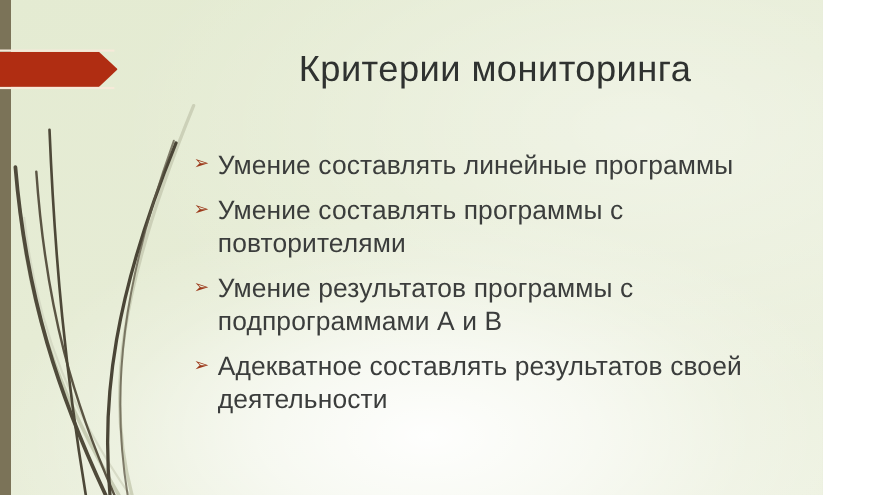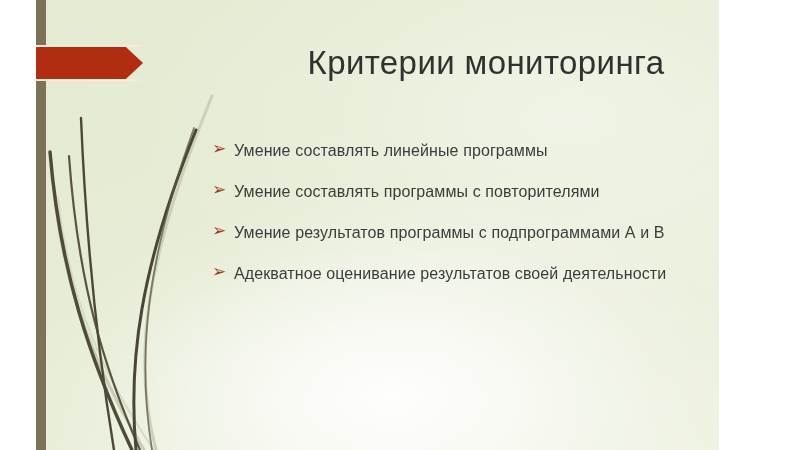--- a/index.html
+++ b/index.html
@@ -7,30 +7,29 @@
     margin: 0;
     padding: 0;
     background: #ffffff;
   }
   body {
     font-family: "Liberation Sans", sans-serif;
   }
 
   .slide {
     position: relative;
-    width: 683px;
+    width: 748px;
     height: 450px;
     overflow: hidden;
     background: #e2e9ce;
     
     background-image:
       radial-gradient(ellipse 62% 55% at 52% 88%, rgba(255,255,255,0.95) 0%, rgba(255,255,255,0.62) 32%, rgba(255,255,255,0.18) 62%, rgba(255,255,255,0.0) 85%),
       radial-gradient(ellipse 80% 70% at 78% 26%, rgba(255,255,255,0.40) 0%, rgba(255,255,255,0.10) 55%, rgba(255,255,255,0) 80%),
       linear-gradient(160deg, #e4ebd2 0%, #e6ecd5 45%, #eef2e2 100%);
-    margin-left: 36px;
   }
 
   
   .left-bar {
     position: absolute;
     left: 0;
     top: 0;
     width: 10px;
     height: 450px;
     background: #7b7358;
@@ -103,21 +102,21 @@
     flex: 0 0 auto;
     width: 22px;
     margin-top: 4px;
     color: #9c3a1b;
     font-size: 17px;
     line-height: 1;
   }
   .bullet-text {
     flex: 1 1 auto;
     color: #3b3d3c;
-    font-size: 16px;
+    font-size: 24px;
     line-height: 30px;
     font-weight: 400;
     letter-spacing: 0.1px;
   }
 </style>
 </head>
 <body>
 
 <div class="slide">
 
@@ -154,18 +153,18 @@
       <span class="bullet-text">Умение составлять программы с повторителями</span>
     </div>
 
     <div class="bullet-row">
       <span class="bullet-marker">➢</span>
       <span class="bullet-text">Умение результатов программы с подпрограммами А и В</span>
     </div>
 
     <div class="bullet-row">
       <span class="bullet-marker">➢</span>
-      <span class="bullet-text">Адекватное оценивание результатов своей деятельности</span>
+      <span class="bullet-text">Адекватное составлять результатов своей деятельности</span>
     </div>
 
   </div>
 
 </div>
 
 </body></html>

